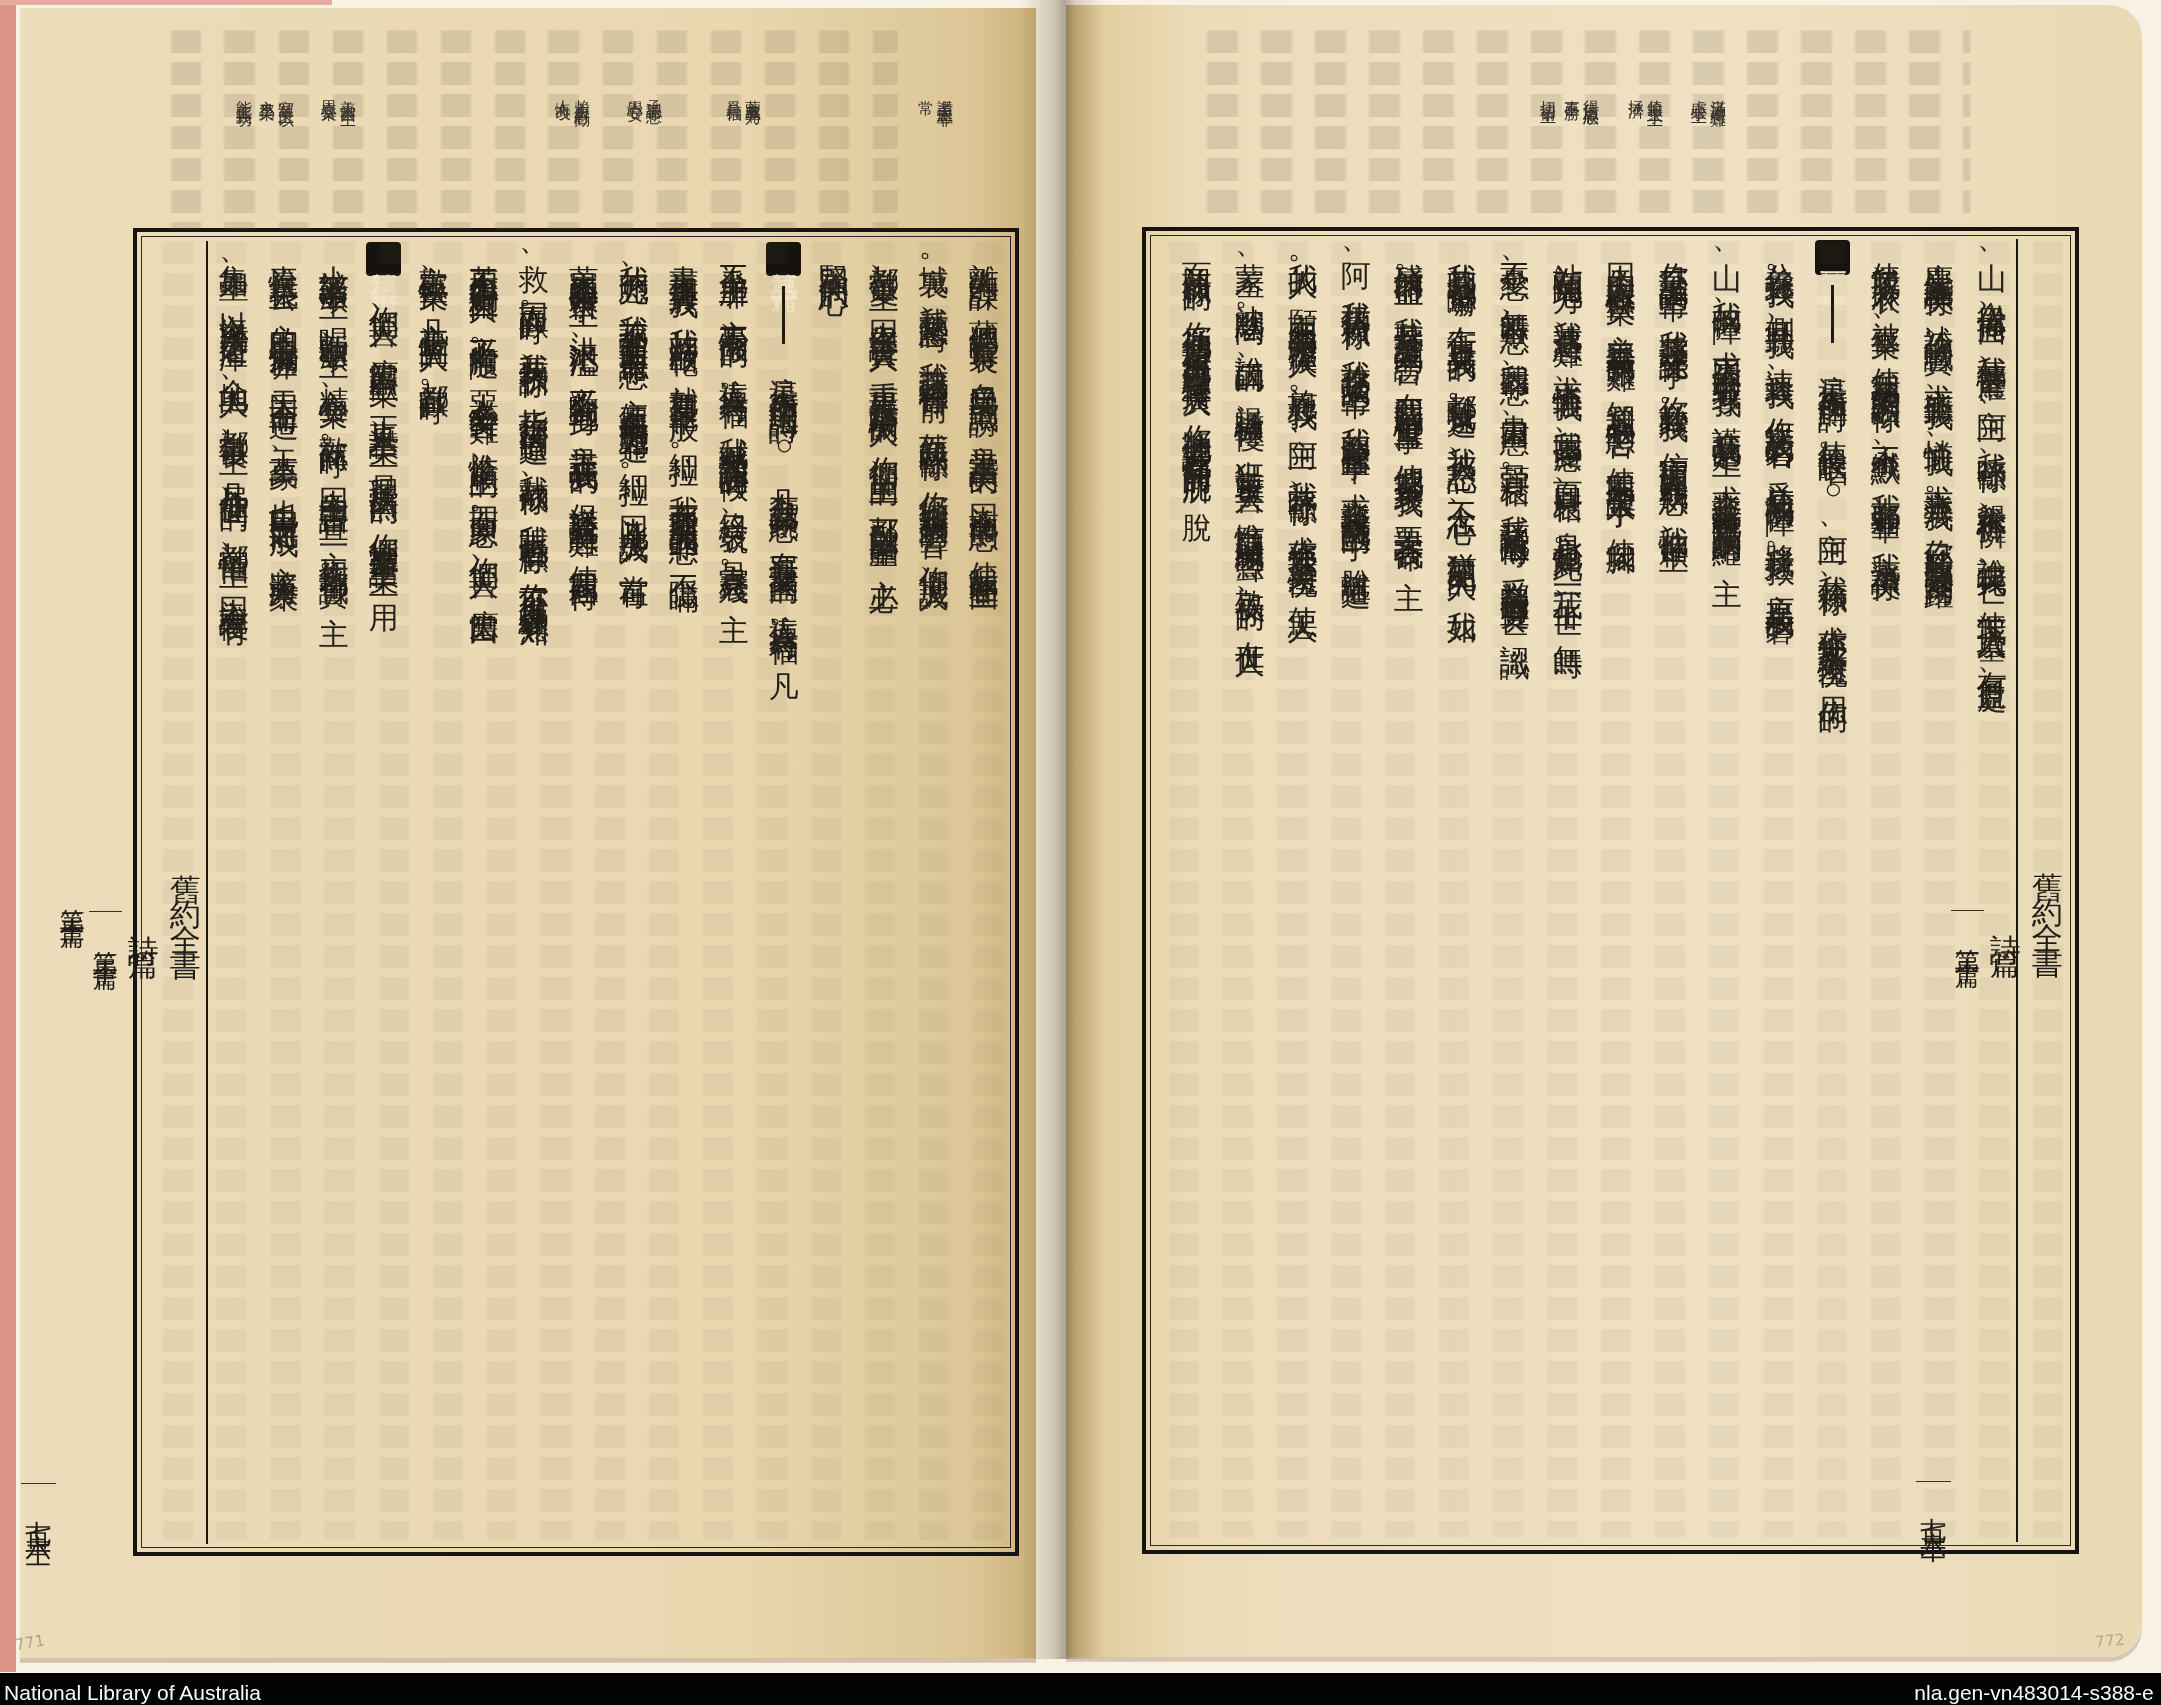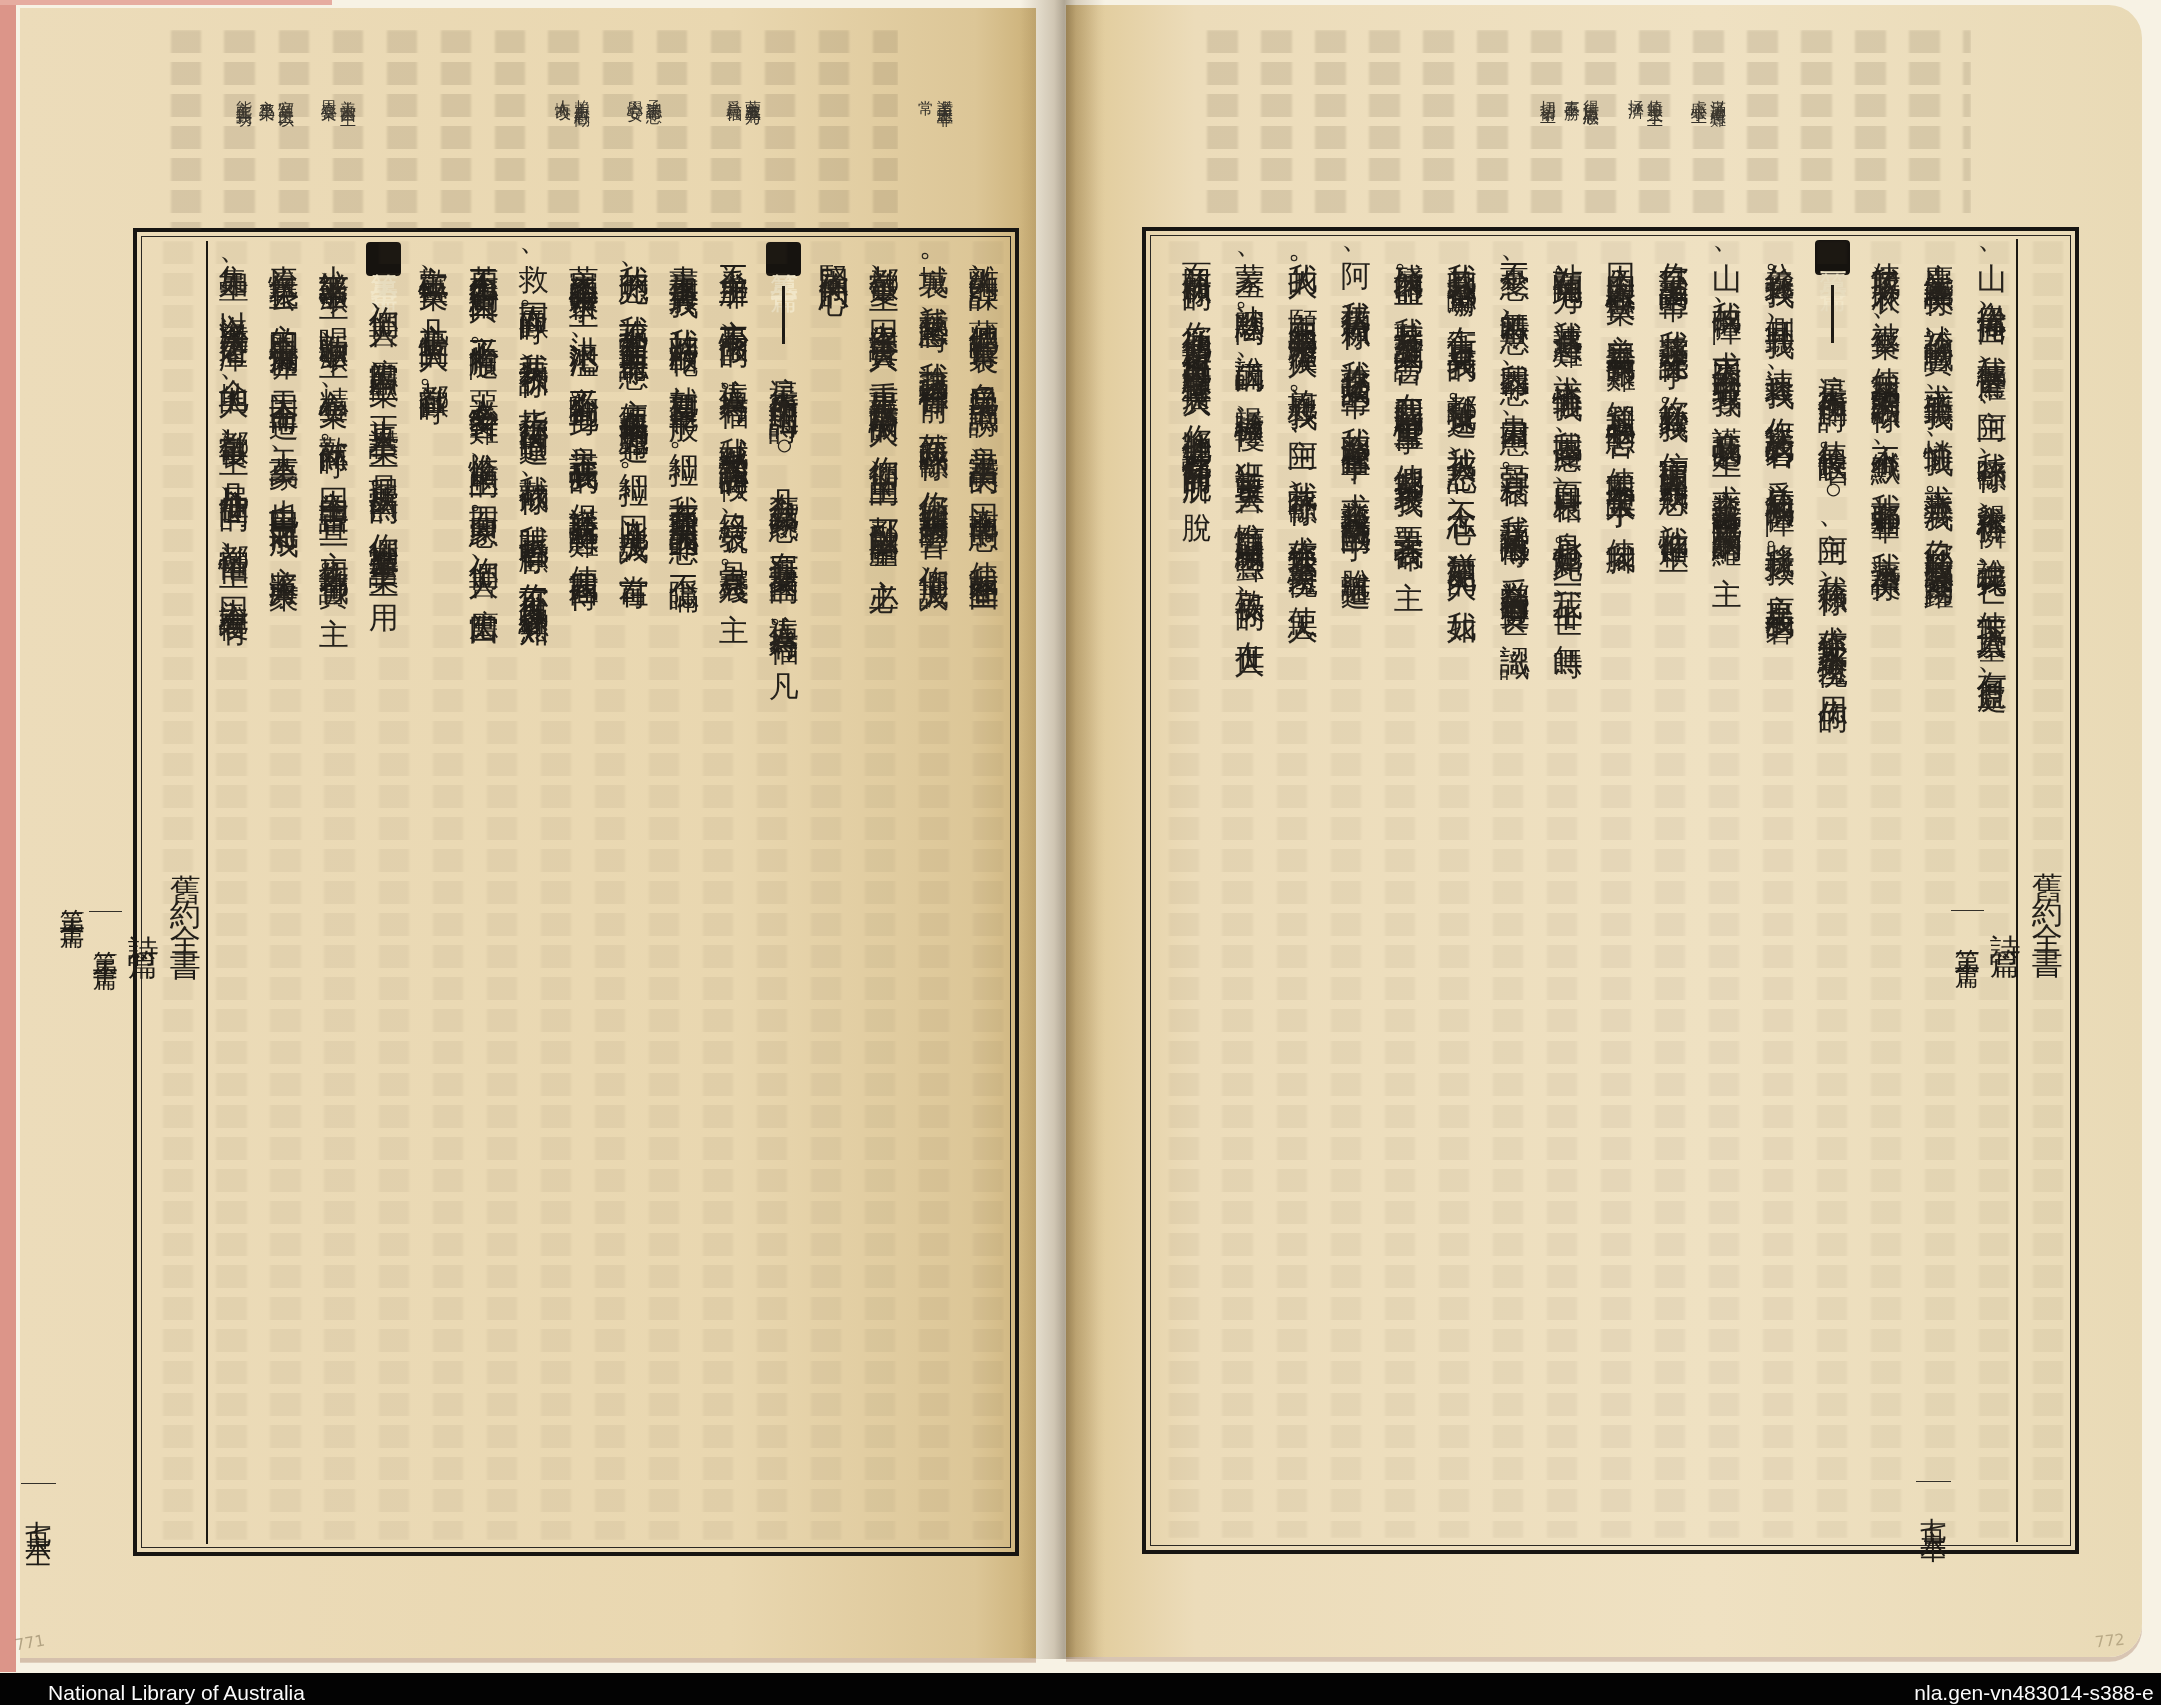--- a/index.html
+++ b/index.html
@@ -55,21 +55,21 @@
   .bleed.b4{left:148px;top:241px;width:856px;height:1299px;opacity:.065;}
   
   .pencil{position:absolute;font-family:"DejaVu Sans","Liberation Sans",sans-serif;
           font-size:15.6px;color:#837455;opacity:.55;}
   .pencil.pl{left:14.5px;top:1634px;transform:rotate(-10deg);}
   .pencil.pr{left:2095px;top:1632px;transform:rotate(-6deg);color:#92825f;}
   
   .footer-bar{position:absolute;left:0;top:1673px;width:2161px;height:32px;background:#030303;}
   .bar-text{position:absolute;top:1681px;font-family:"Liberation Sans","DejaVu Sans",sans-serif;
             font-size:21px;color:#fbfbfb;white-space:nowrap;}
-  .bar-left{left:4.1px;margin-left:44px;}
+  .bar-left{left:4.1px;}
   .bar-right{right:7.3px;}
 </style>
 </head>
 <body>
 
 <div class="canvas">
   <div class="spine"></div>
   <div class="topline"></div>
 
   <div class="page leftp">

